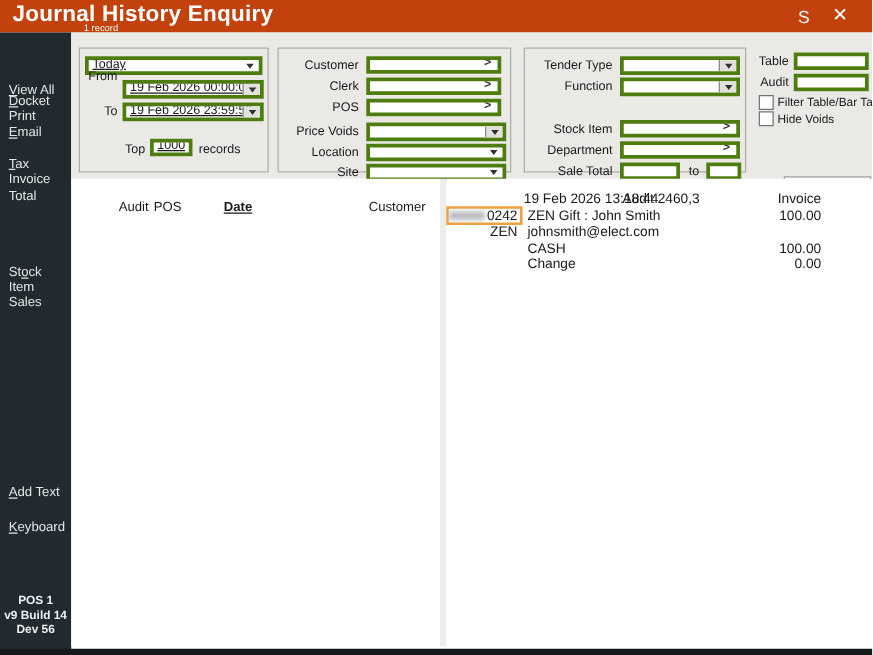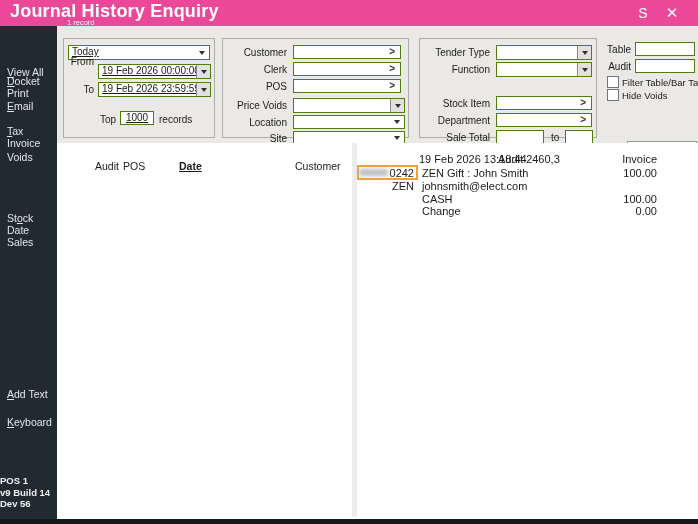--- a/index.html
+++ b/index.html
@@ -1,40 +1,40 @@
 <!DOCTYPE html>
 <html><head>
 <meta charset="utf-8">
 <style>
   html,body{margin:0;padding:0;background:#ffffff;}
   #win{position:relative;width:698px;height:524px;overflow:hidden;background:#ffffff;
        font-family:"Liberation Sans",sans-serif;color:#1a1a1a;}
   
-  .titlebar{position:absolute;left:0;top:0;width:698px;height:26px;background:#ec4899;}
+  .titlebar{position:absolute;left:0;top:0;width:698px;height:26px;background:#c2410c;}
   .tb-title{position:absolute;left:10px;top:1px;font-size:18px;font-weight:600;color:#ffffff;letter-spacing:.2px;}
   .tb-count{position:absolute;left:67px;top:18px;font-size:7.5px;color:#eafaf8;}
   .tb-btn{position:absolute;top:2px;width:24px;height:22px;color:#ffffff;text-align:center;line-height:22px;cursor:default;}
   .tb-s{left:631px;font-size:14px;}
   .tb-x{left:660px;font-size:15px;}
   
   .sidebar{position:absolute;left:0;top:26px;width:57px;height:498px;background:#212a2e;color:#e2e6e7;font-size:10.5px;}
   .sb-item{position:absolute;left:7px;width:46px;line-height:12px;}
-  .sb-footer{position:absolute;left:0;top:449px;width:57px;text-align:left;font-weight:bold;font-size:9.5px;line-height:11.5px;color:#eef1f2;}
+  .sb-footer{position:absolute;left:0;top:449px;width:57px;text-align:center;font-weight:bold;font-size:9.5px;line-height:11.5px;color:#eef1f2;}
   .u{text-decoration:underline;}
   
   .filterbar{position:absolute;left:57px;top:26px;width:641px;height:117px;background:#ebe9e6;}
   .gbox{position:absolute;border:1px solid #aeaca8;box-sizing:border-box;}
   .box1{left:6px;top:12px;width:152px;height:100px;}
   .box2{left:165px;top:12px;width:187px;height:100px;}
   .box3{left:362px;top:12px;width:178px;height:100px;}
   .misc{left:548px;top:12px;width:93px;height:105px;}
   .lbl{position:absolute;font-size:10px;color:#1a1a1a;white-space:nowrap;}
   .lbl.r{text-align:right;}
-  .fld{position:absolute;background:#fff;border:1px solid #4d7c0f;box-sizing:border-box;
-       font-size:10px;display:flex;align-items:flex-start;padding:0 3px;white-space:nowrap;overflow:hidden;text-decoration:underline;}
+  .fld{position:absolute;background:#fff;border:3px solid #4d7c0f;box-sizing:border-box;
+       font-size:10px;display:flex;align-items:flex-end;padding:0 3px;white-space:nowrap;overflow:hidden;text-decoration:underline;}
   .tri{width:0;height:0;border-left:3.5px solid transparent;border-right:3.5px solid transparent;border-top:4.5px solid #2c3136;}
   .tri-abs{position:absolute;right:4px;top:50%;margin-top:-2px;}
   .dropbtn{position:absolute;right:0;top:0;bottom:0;width:13px;background:#e4e1dd;border-left:1px solid #868b91;
            display:flex;align-items:center;justify-content:center;}
   .lookup{position:absolute;right:5px;font-size:10px;font-weight:bold;color:#333;}
   .cbrow{position:absolute;left:2px;display:flex;align-items:center;gap:3px;font-size:9.5px;white-space:nowrap;}
   .cbx{width:10px;height:10px;background:#fff;border:1px solid #6f757a;flex:0 0 auto;}
   .select-btn{position:absolute;left:22px;top:63px;width:68px;height:38px;background:#fdfdfd;border:1px solid #999;
               font-size:14px;color:#111;display:flex;align-items:center;justify-content:center;font-family:inherit;margin-top:40px;}
   
@@ -63,22 +63,22 @@
     <span class="tb-count">1 record</span>
     <span class="tb-btn tb-s">S</span>
     <span class="tb-btn tb-x">✕</span>
   </div>
 
   <div class="sidebar">
     <div class="sb-item" style="top:40px"><span></span><span class="u">V</span><span>iew All</span></div>
     <div class="sb-item" style="top:49px"><span></span><span class="u">D</span><span>ocket Print</span></div>
     <div class="sb-item" style="top:74px"><span></span><span class="u">E</span><span>mail</span></div>
     <div class="sb-item" style="top:99px"><span></span><span class="u">T</span><span>ax Invoice</span></div>
-    <div class="sb-item" style="top:125px"><span>Voids</span><span class="u"></span><span></span></div>
-    <div class="sb-item" style="top:186px"><span>St</span><span class="u">o</span><span>ck Date Sales</span></div>
+    <div class="sb-item" style="top:125px"><span>Total</span><span class="u"></span><span></span></div>
+    <div class="sb-item" style="top:186px"><span>St</span><span class="u">o</span><span>ck Item Sales</span></div>
     <div class="sb-item" style="top:362px"><span></span><span class="u">A</span><span>dd Text</span></div>
     <div class="sb-item" style="top:390px"><span></span><span class="u">K</span><span>eyboard</span></div>
     <div class="sb-footer">
       <div>POS 1</div>
       <div>v9 Build 14</div>
       <div>Dev 56</div>
     </div>
   </div>
 
   <div class="filterbar">

